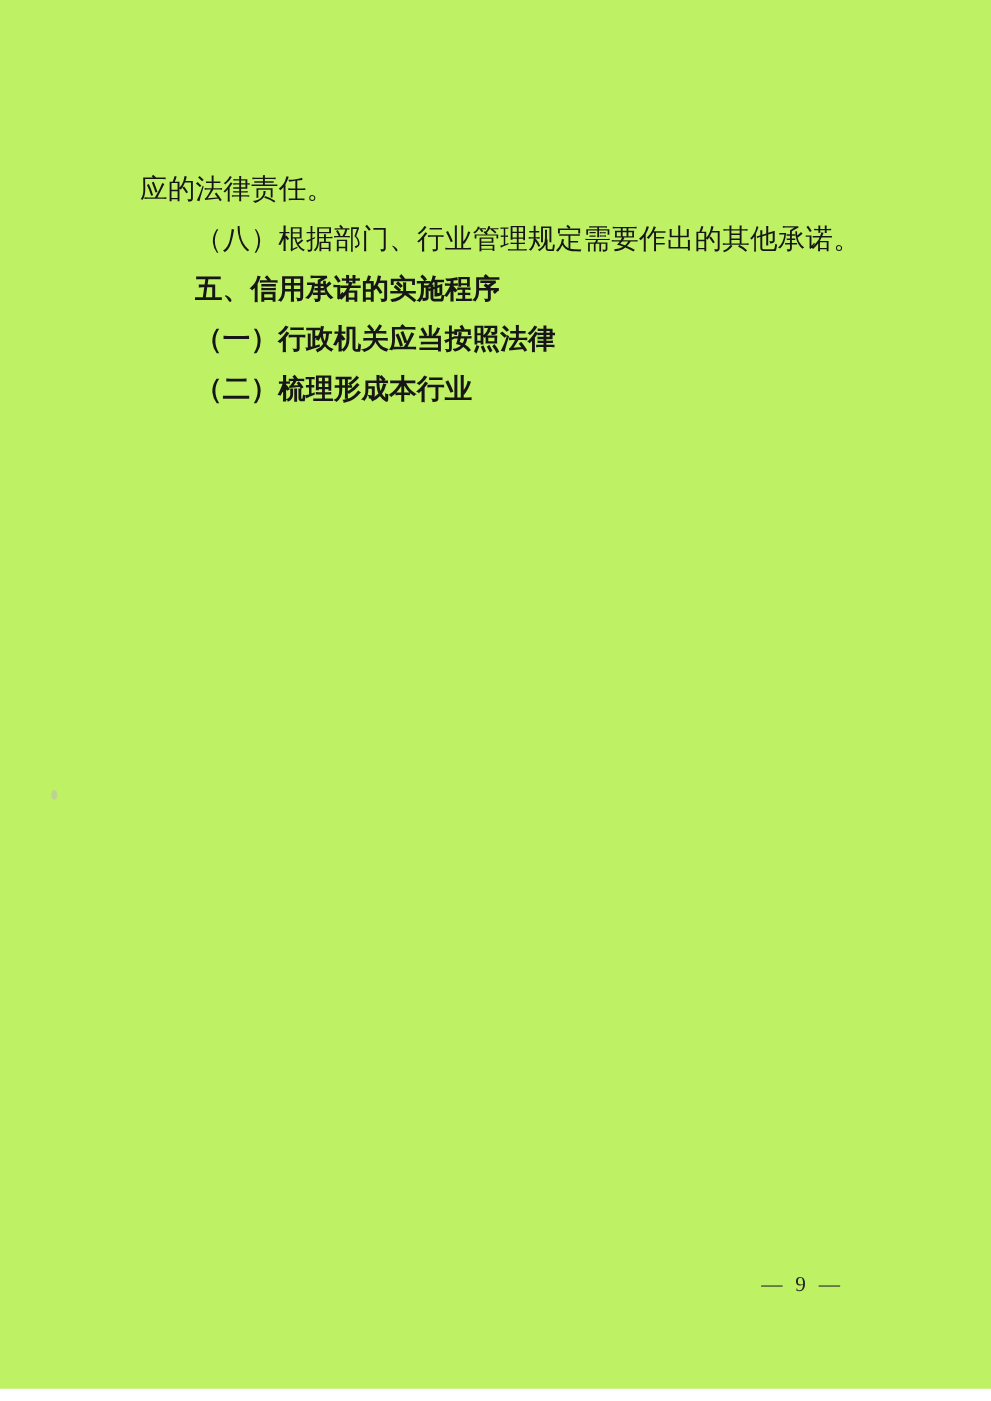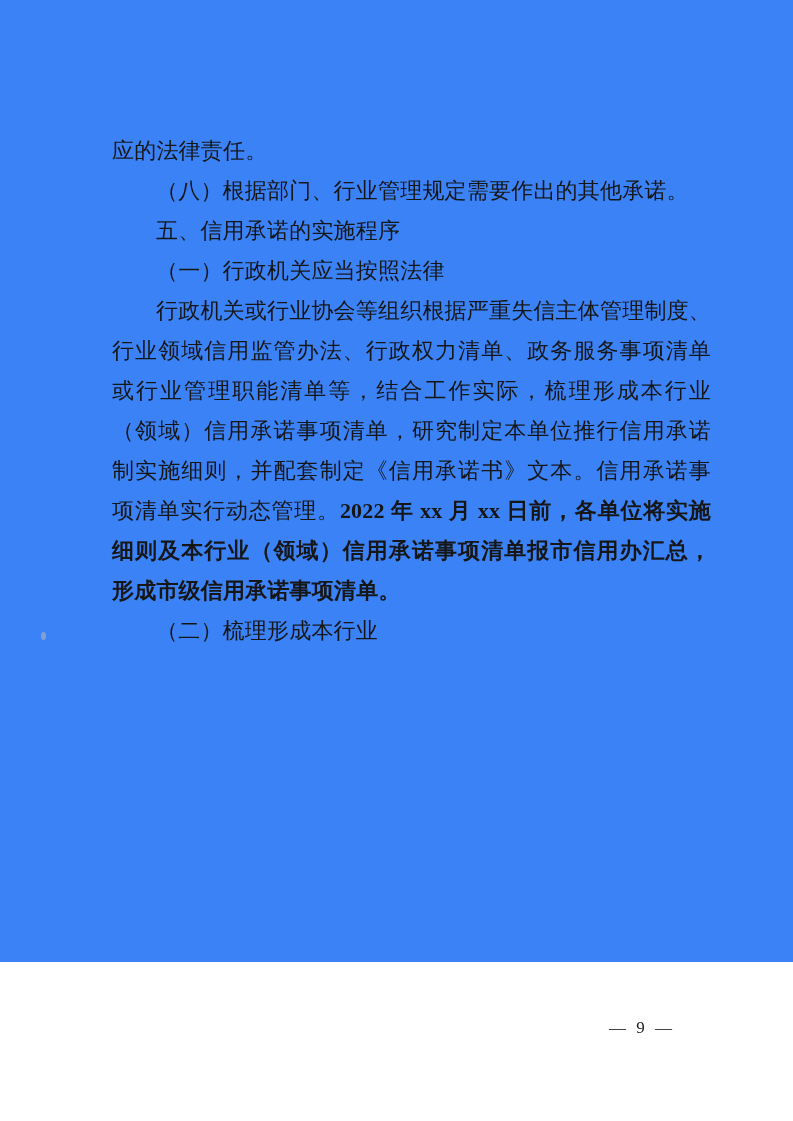--- a/index.html
+++ b/index.html
@@ -8,22 +8,22 @@
     background: #ffffff;
   }
   body {
     width: 793px;
     height: 1121px;
     overflow: hidden;
   }
   .page {
     position: relative;
     width: 793px;
-    height: 962px;
-    background: #3b82f6;
+    height: 1111px;
+    background: #bef264;
     color: #161616;
     font-family: "Liberation Serif", "DejaVu Serif", serif;
   }
   .content {
     position: absolute;
     left: 112px;
     top: 131px;
     width: 599px;
     font-size: 22px;
     line-height: 40px;
@@ -32,21 +32,21 @@
   }
   .content p {
     margin: 0;
     padding: 0;
     text-indent: 44px;
   }
   .content p.no-indent {
     text-indent: 0;
   }
   .heading {
-    font-weight: 400;
+    font-weight: 700;
     font-family: "Liberation Sans", "DejaVu Sans", sans-serif;
   }
   .bold-run {
     font-weight: 700;
   }
   .page-number {
     position: absolute;
     top: 1015px;
     left: 609px;
     width: 90px;
@@ -78,21 +78,20 @@
   <div class="content">
 
     <p class="no-indent">应的法律责任。</p>
 
     <p>（八）根据部门、行业管理规定需要作出的其他承诺。</p>
 
     <p class="heading">五、信用承诺的实施程序</p>
 
     <p class="heading">（一）行政机关应当按照法律</p>
 
-    <p><span>行政机关或行业协会等组织根据严重失信主体管理制度、行业领域信用监管办法、行政权力清单、政务服务事项清单或行业管理职能清单等，结合工作实际，梳理形成本行业（领域）信用承诺事项清单，研究制定本单位推行信用承诺制实施细则，并配套制定《信用承诺书》文本。信用承诺事项清单实行动态管理。</span><span class="bold-run">2022 年 xx 月 xx 日前，各单位将实施细则及本行业（领域）信用承诺事项清单报市信用办汇总，形成市级信用承诺事项清单。</span></p>
 
     <p class="heading">（二）梳理形成本行业</p>
 
 
   </div>
 
   <div class="page-number">— 9 —</div>
 
 </div>
 

